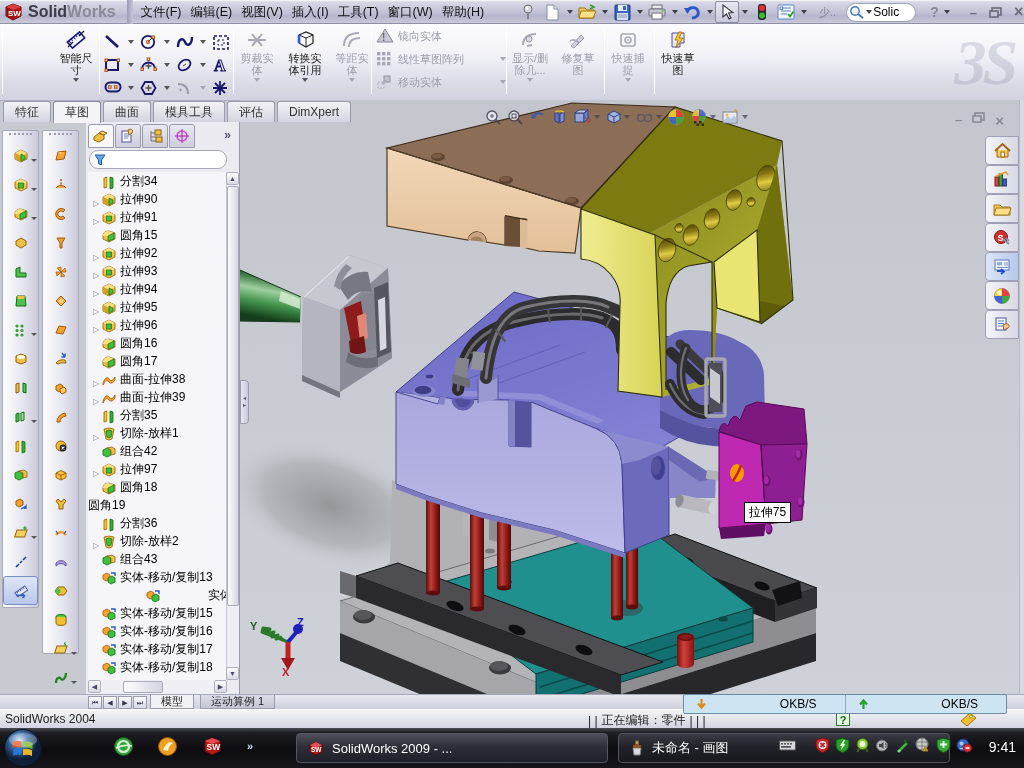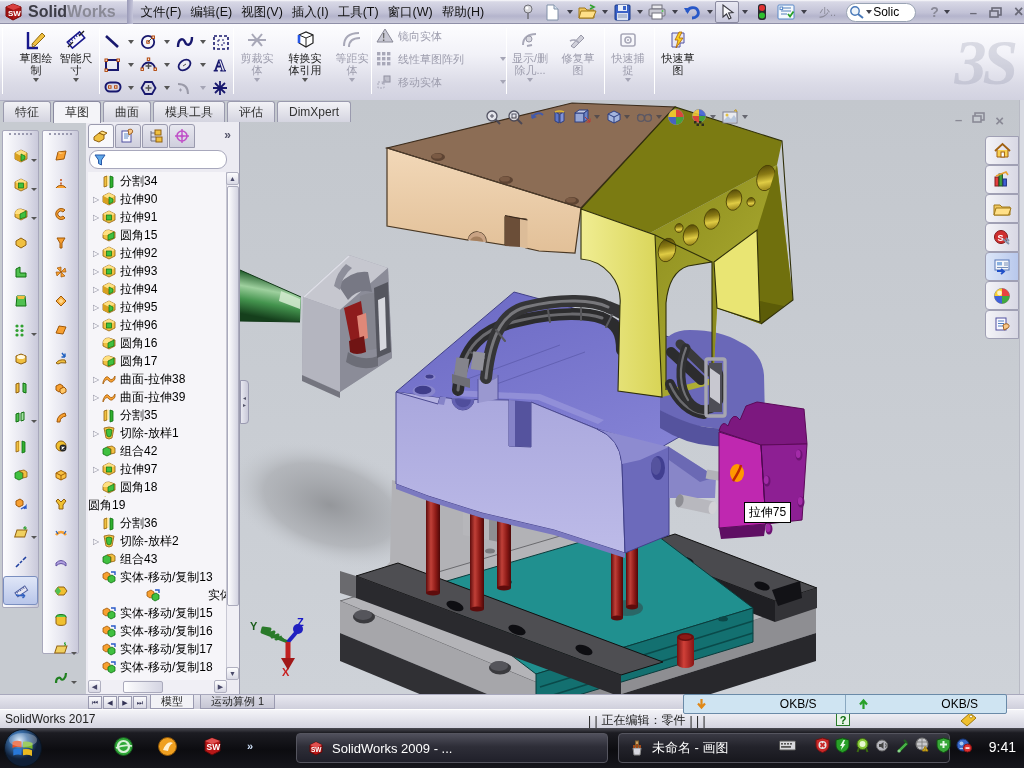--- a/index.html
+++ b/index.html
@@ -56,21 +56,21 @@
 .vt-item.pressed { background:linear-gradient(#dfe6f7,#b9c6ea); border:1px solid #7a8fc0; border-radius:3px; }
 
 
 #fmpanel { position:absolute; left:86px; top:122px; width:154px; height:572px; background:#ecebf2; border-right:1px solid #9a9aae; }
 #fm-tabs { position:absolute; left:2px; top:2px; height:24px; display:flex; }
 .fmtab { width:26px; height:24px; border:1px solid #9a9aae; border-radius:3px 3px 0 0; background:linear-gradient(#e8e8f0,#cfcfdd); display:flex; align-items:center; justify-content:center; margin-right:1px; }
 .fmtab.active { background:#f8f8fb; }
 #fm-overflow { position:absolute; right:8px; top:6px; color:#55556a; font-size:12px; font-weight:bold; }
 #fm-filter { position:absolute; left:3px; top:28px; width:138px; height:19px; border:1px solid #a8a8bc; border-radius:9px; background:#fff; display:flex; align-items:center; padding-left:3px; }
 #fm-tree { position:absolute; left:2px; top:50px; width:139px; height:508px; background:#f6f5f9; overflow:hidden; }
-.tree-row { position:absolute; left:0; height:18px; display:flex; align-items:center; white-space:nowrap; }
+.tree-row { position:absolute; left:0; height:18px; display:flex; align-items:flex-end; white-space:nowrap; }
 .tree-exp { width:10px; text-align:center; color:#8a8a9a; font-size:8px; margin-left:3px; }
 .tree-icon { width:16px; height:16px; margin-right:3px; }
 .tree-label { font-size:12px; color:#000; }
 #fm-vscroll { position:absolute; right:0px; top:50px; width:13px; height:508px; background:#f0eff5; border-left:1px solid #c8c8d4; }
 #fm-hscroll { position:absolute; left:2px; bottom:0px; width:139px; height:14px; background:#f0eff5; }
 .scr-btn { position:absolute; width:13px; height:13px; background:linear-gradient(#fdfdfe,#d8d8e4); border:1px solid #b0b0c0; border-radius:2px; display:flex; align-items:center; justify-content:center; font-size:7px; color:#4a4a6a; }
 .scr-thumb { position:absolute; background:linear-gradient(90deg,#fdfdfe,#d4d4e2); border:1px solid #aaaabc; border-radius:2px; }
 
 
 #viewport { left:240px; top:100px; width:784px; height:594px; overflow:hidden; }
@@ -232,33 +232,20 @@
         <svg width="13" height="11" viewBox="0 0 13 11">
           <rect x="3" y="1" width="9" height="7" fill="none" stroke="#6a6a78" stroke-width="1.6"></rect>
           <rect x="1" y="4" width="8" height="6" fill="#c2c2d4" stroke="#6a6a78" stroke-width="1.6"></rect>
         </svg>
         <div class="winglyph" style="font-size:16px;">×</div>
       </div>
     </div>
 </div>
 
 <div id="cmdbar" class="abs">
-    <div class="cmd-big" style="left: 6px; top: 4px; width: 60px;">
-      <div style="height:24px;display:flex;align-items:center;justify-content:center;">
-        <svg width="24" height="24" viewBox="0 0 24 24">
-          <path d="M4 4 L4 20 L14 20" fill="none" stroke="#18188c" stroke-width="2.4"></path>
-          <path d="M8 16 L18 5 L21 8 L11 18 Z" fill="#f0c040" stroke="#906810"></path>
-          <path d="M18 5 L21 8" stroke="#906810"></path>
-          <path d="M8 16 L8.5 19 L11 18" fill="#e8d8b8" stroke="#906810"></path>
-        </svg>
-      </div>
-      <div>草图绘</div>
-      <div>制</div>
-      <div class="cmd-caret"></div>
-    </div>
     <div class="cmd-big" style="left: 48px; top: 4px; width: 56px;">
       <div style="height:24px;display:flex;align-items:center;justify-content:center;">
         <svg width="22" height="22" viewBox="0 0 22 22">
           <g transform="rotate(-40 11 11)">
             <rect x="3" y="7" width="16" height="8" fill="#f8f8ff" stroke="#18188c" stroke-width="1.6"></rect>
             <path d="M5 7 v3 M8 7 v2.4 M11 7 v3 M14 7 v2.4 M17 7 v3" stroke="#18188c"></path>
           </g>
           <path d="M3 18 L8 13 M14 7 L19 2" stroke="#222" stroke-width="1.4"></path>
         </svg>
       </div>
@@ -1009,21 +996,21 @@
 
 <div id="bottomtabs" class="abs">
     <div class="nav-btn" style="left: 88px;">⏮</div>
     <div class="nav-btn" style="left: 103px;">◀</div>
     <div class="nav-btn" style="left: 118px;">▶</div>
     <div class="nav-btn" style="left: 133px;">⏭</div>
     <div class="btab active" style="left: 150px;">模型</div>
     <div class="btab" style="left: 200px;">运动算例 1</div>
   </div>
 <div id="statusbar" class="abs">
-  <div id="status-left">SolidWorks 2017</div>
+  <div id="status-left">SolidWorks 2004</div>
   <div id="status-right">
       <span>|&nbsp;|</span>
       <span>正在编辑：零件</span>
       <span>|&nbsp;|&nbsp;|</span>
     </div>
   <div id="status-qmark">?</div>
   <svg id="status-tag" width="20" height="16" viewBox="0 0 20 16">
       <path d="M3 10 L12 2 L18 7 L9 15 Z" fill="#f0c030" stroke="#a07808" stroke-width="1"></path>
       <circle cx="13" cy="5.5" r="1.5" fill="#fff" stroke="#a07808" stroke-width="0.8"></circle>
     </svg>

